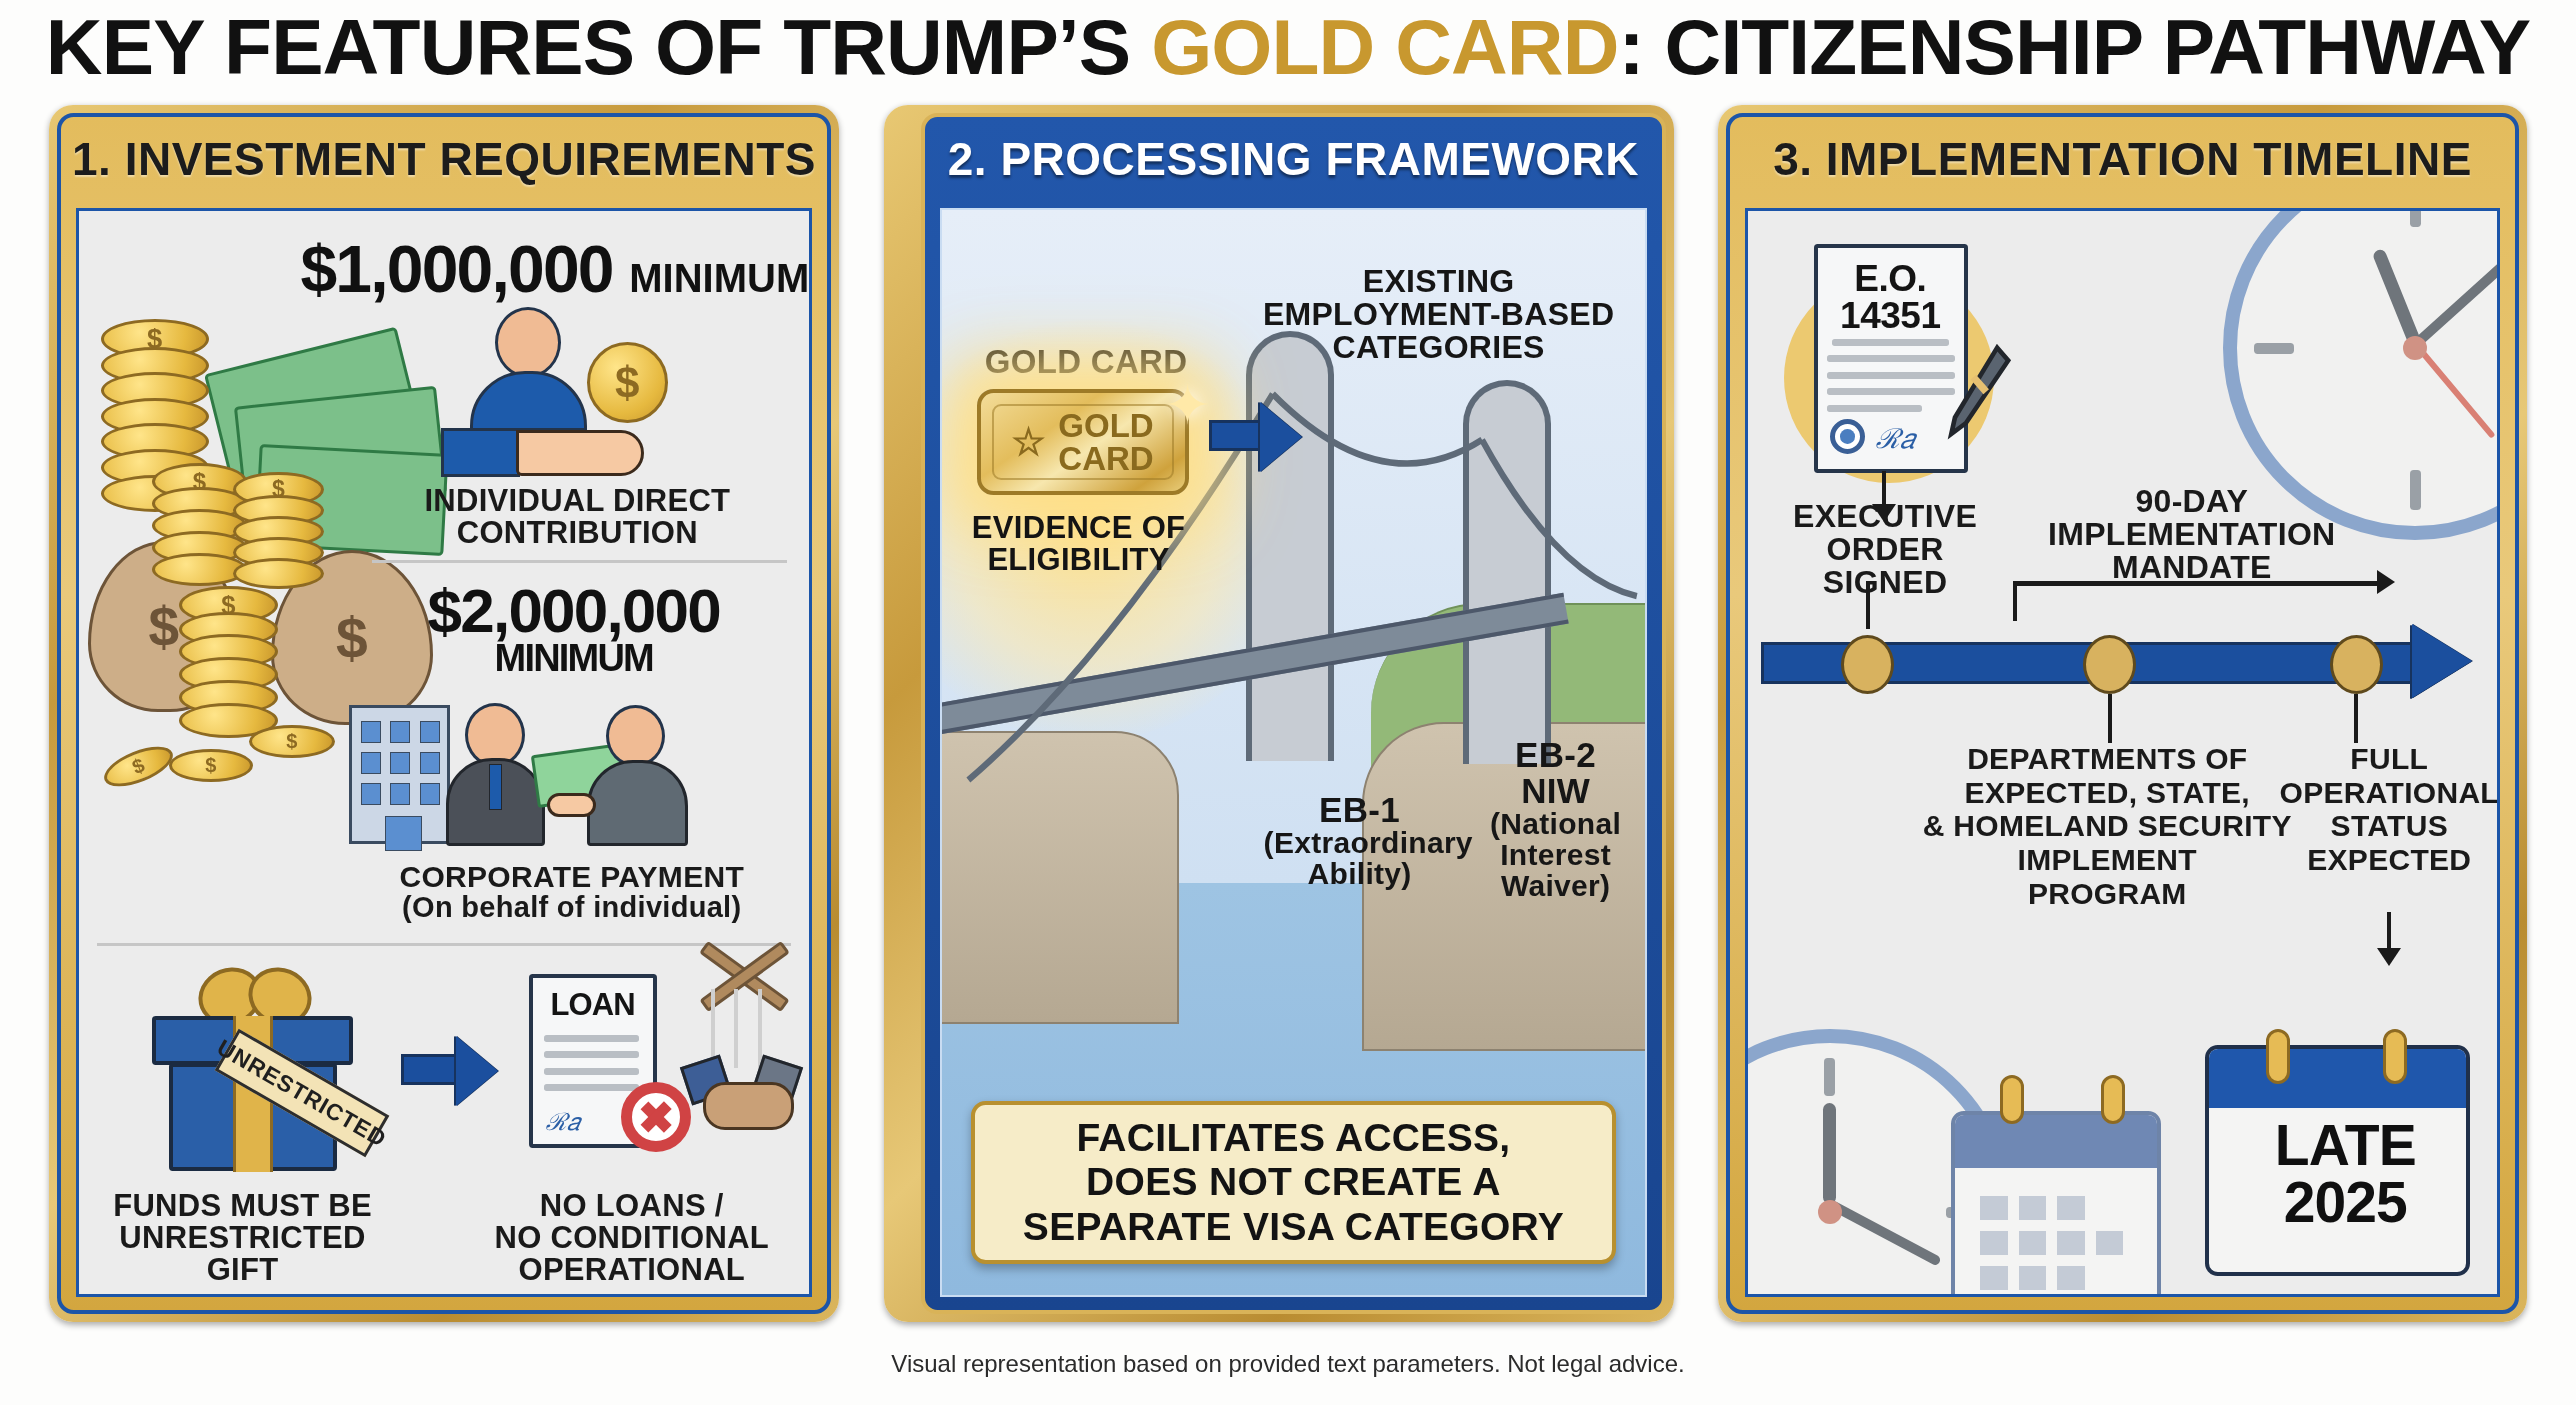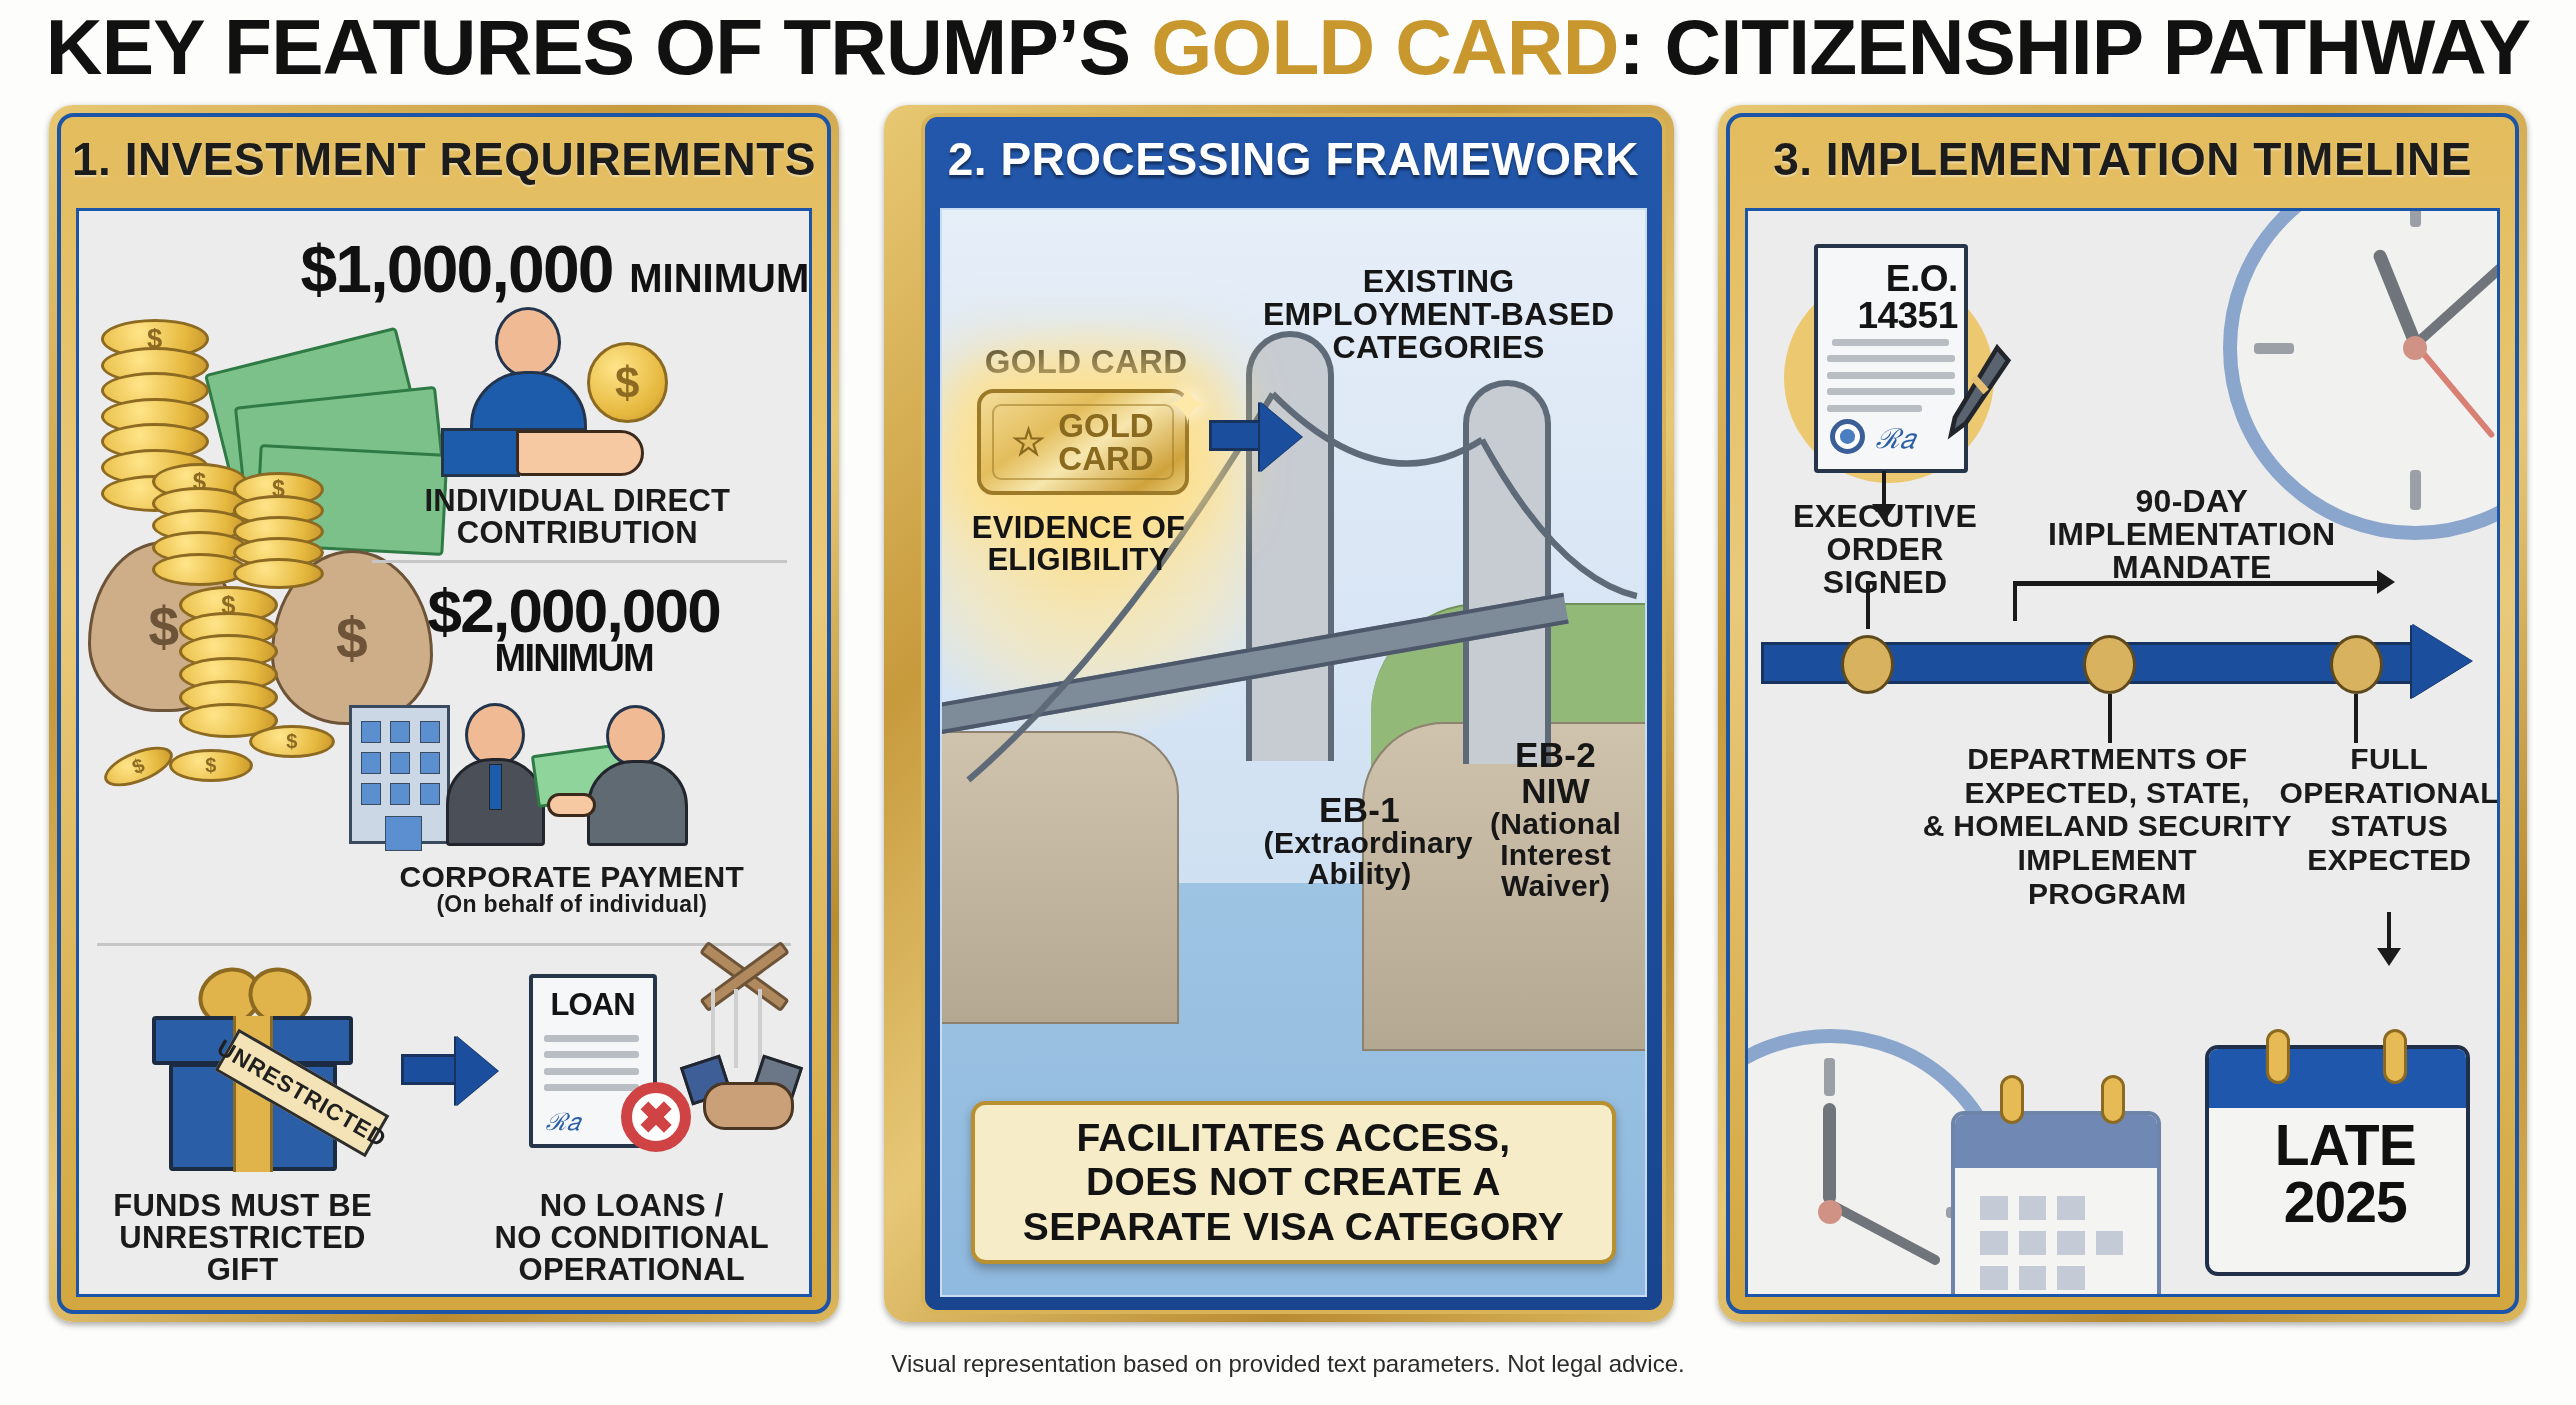--- a/index.html
+++ b/index.html
@@ -278,21 +278,21 @@
       <div class="person-head" style="left:121px;top:9.1px;width:60px;height:64px;"></div>
       <div class="suit" style="left:102px;top:64px;width:99px;height:88px;"></div>
       <div style="position:absolute;left:145px;top:70px;width:12.8px;height:46px;background:#1d5bab;border:1.8px solid #22262c;box-sizing:border-box;"></div>
       <div class="check" style="left:190px;top:55px;width:91px;height:53px;"></div>
       <div class="person-head" style="left:262px;top:11px;width:59px;height:62px;"></div>
       <div class="sweater" style="left:243px;top:66px;width:101px;height:86px;"></div>
       <div class="hand" style="left:203px;top:99px;width:49px;height:24px;border-radius:14.6px;"></div>
     </div>
     <div class="cap" style="position:absolute;left:261px;right:5.5px;top:651px;font-size:30px;">
       <div>CORPORATE PAYMENT</div>
-      <div style="font-size:23px;">(On behalf of individual)</div>
+      <div style="font-size:29px;">(On behalf of individual)</div>
     </div>
 
     <div class="rule" style="position:absolute;left:18.3px;right:18.3px;top:732px;"></div>
 
     <div style="position:absolute;left:48px;top:757px;width:265px;height:210px;">
       <div class="bow" style="left:71px;top:0px;width:64px;height:57px;transform:rotate(-22deg);"></div>
       <div class="bow" style="left:121px;top:0px;width:64px;height:57px;transform:rotate(22deg);"></div>
       <div class="gift" style="left:25.6px;top:48px;width:201px;height:49px;"></div>
       <div class="gift" style="left:42px;top:95px;width:168px;height:108px;"></div>
       <div class="ribbon-v" style="left:106px;top:48px;width:40px;height:156px;"></div>
@@ -430,21 +430,21 @@
       <div class="tick" style="left:50%;bottom:16.5px;width:11px;height:40px;margin-left:-5.5px;"></div>
       <div class="chand" style="left:50%;top:73px;width:12.8px;height:101px;margin-left:-6.4px;transform:rotate(-22deg);"></div>
       <div class="chand" style="left:50%;top:40px;width:10px;height:134px;margin-left:-4.6px;transform:rotate(48deg);"></div>
       <div class="chand red" style="left:50%;top:53px;width:5.5px;height:121px;margin-left:-2.7px;transform:rotate(140deg);"></div>
       <div style="position:absolute;left:50%;top:50%;width:24px;height:24px;margin:-12px 0 0 -12px;border-radius:50%;background:#d09284;"></div>
     </div>
 
     <div style="position:absolute;left:33px;top:20px;width:256px;height:274px;">
       <div style="position:absolute;left:3.7px;top:42px;width:210px;height:210px;border-radius:50%;background:#ecc970;"></div>
       <div class="doc" style="left:33px;top:12.8px;width:154px;height:229px;"></div>
-      <div style="position:absolute;left:42px;top:29px;width:135px;text-align:right;font-size:37px;font-weight:bold;color:#141414;line-height:1.0;letter-spacing:-0.5px;">
+      <div style="position:absolute;left:42px;top:29px;width:135px;text-align:center;font-size:37px;font-weight:bold;color:#141414;line-height:1.0;letter-spacing:-0.5px;">
         <div>E.O.</div>
         <div>14351</div>
       </div>
       <div class="docline" style="left:51px;top:108px;width:117px;height:6.4px;"></div>
       <div class="docline" style="left:46px;top:124px;width:128px;height:6.4px;"></div>
       <div class="docline" style="left:46px;top:141px;width:128px;height:6.4px;"></div>
       <div class="docline" style="left:46px;top:157px;width:128px;height:6.4px;"></div>
       <div class="docline" style="left:46px;top:174px;width:95px;height:6.4px;"></div>
       <div style="position:absolute;left:49px;top:188px;width:35px;height:35px;border-radius:50%;border:5.5px solid #3a5f96;box-sizing:border-box;background:#fff;">
         <div style="position:absolute;left:50%;top:50%;width:14.6px;height:14.6px;margin:-7.3px 0 0 -7.3px;border-radius:50%;background:#4b7ec0;"></div>

